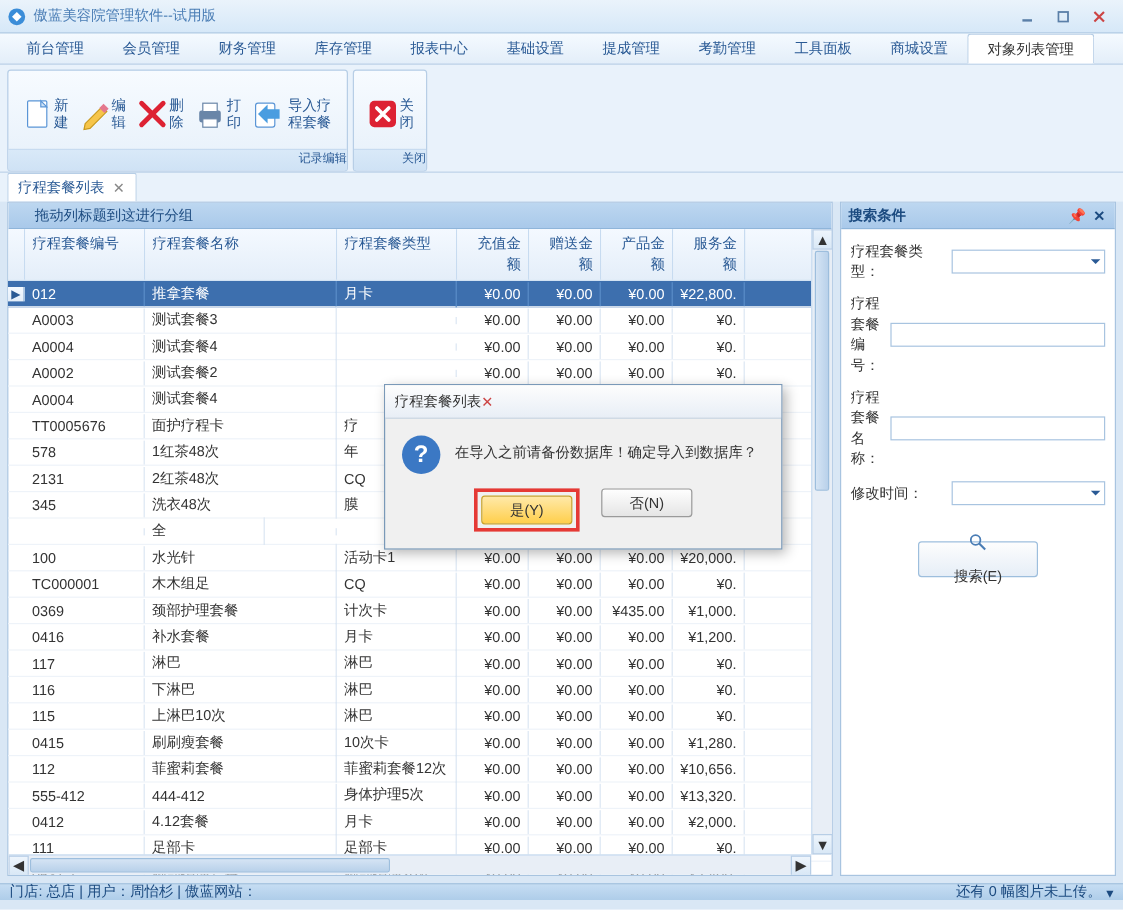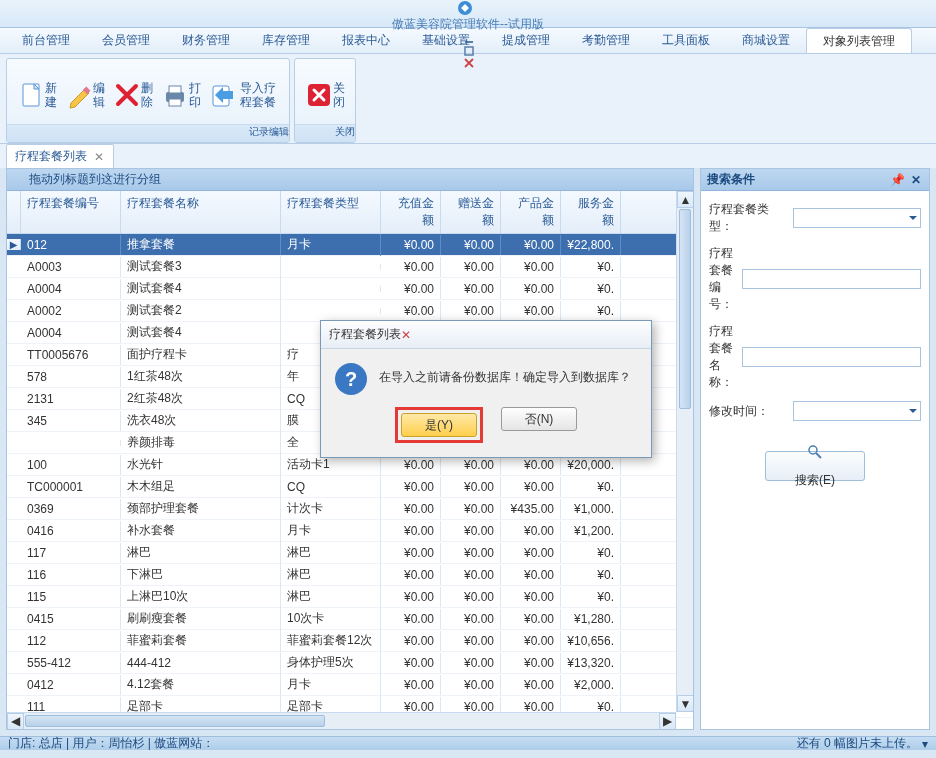--- a/index.html
+++ b/index.html
@@ -1,18 +1,18 @@
 <!DOCTYPE html>
 <html><head>
 <meta charset="utf-8">
 <style>
 * { margin: 0; padding: 0; box-sizing: border-box; font-family: "Microsoft YaHei", "SimSun", sans-serif; }
 body { background: #d9e7f5; font-size: 12px; color: #333; overflow: hidden; width: 936px; height: 758px; position: relative; }
 
-.titlebar { height: 28px; background: linear-gradient(#eaf3fb, #d6e8f8); display: flex; align-items: center; padding: 0 6px; border-bottom: 1px solid #a8c4e0; flex-direction: column; }
+.titlebar { height: 28px; background: linear-gradient(#eaf3fb, #d6e8f8); display: flex; align-items: center; padding: 0 6px; border-bottom: 1px solid #a8c4e0; }
 .titlebar .logo { width: 16px; height: 16px; margin-right: 6px; }
 .titlebar .title { color: #4a7db5; font-size: 12px; flex: 0 0 auto; }
 .titlebar .spacer { flex: 1; }
 .win-btn { width: 28px; height: 18px; margin-left: 2px; display: flex; align-items: center; justify-content: center; border: 1px solid transparent; }
 
 .menubar { height: 26px; background: linear-gradient(#f5faff,#e3eef9); display: flex; align-items: stretch; padding: 0 6px 0 6px; border-bottom: 1px solid #b7cee6; }
 .menu-item { padding: 0 16px; color: #2a5a95; display: flex; align-items: center; cursor: default; position: relative; }
 .menu-item.active { background: #fff; border: 1px solid #b7cee6; border-bottom: none; border-radius: 3px 3px 0 0; color: #333; }
 
 .ribbon { display: flex; align-items: stretch; padding: 4px 6px 0 6px; background: #e9f2fb; border-bottom: 1px solid #b7cee6; height: 90px; }
@@ -298,21 +298,20 @@
           <div class="cell c-name">洗衣48次</div>
           <div class="cell c-type">膜</div>
           <div class="cell c-amt"></div>
           <div class="cell c-amt2"></div>
           <div class="cell c-amt3"></div>
           <div class="cell c-amt4">0.</div>
         </div>
         <div class="grid-row">
           <div class="row-indicator"></div>
           <div class="cell c-id"></div>
-          <div class="cell c-name">养颜排毒</div>
           <div class="cell c-type">全</div>
           <div class="cell c-amt"></div>
           <div class="cell c-amt2"></div>
           <div class="cell c-amt3"></div>
           <div class="cell c-amt4">88.</div>
         </div>
         <div class="grid-row">
           <div class="row-indicator"></div>
           <div class="cell c-id">100</div>
           <div class="cell c-name">水光针</div>

